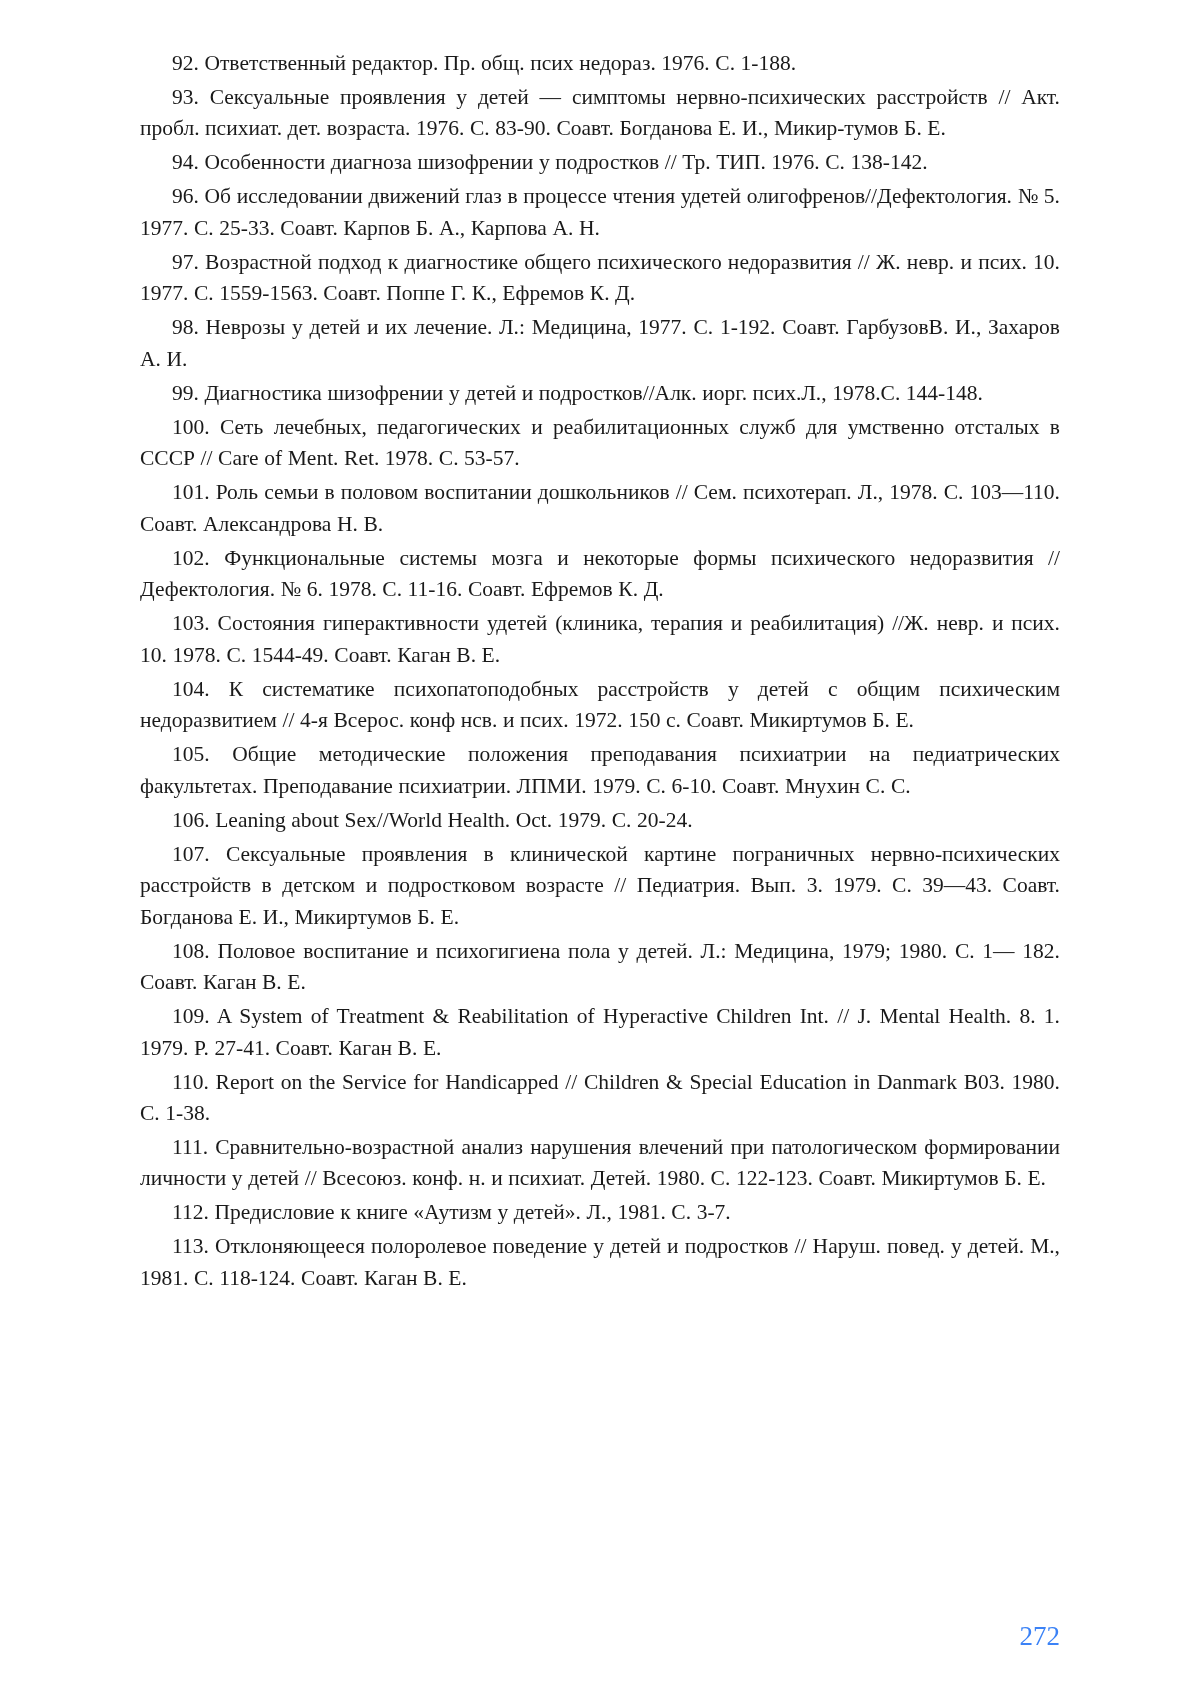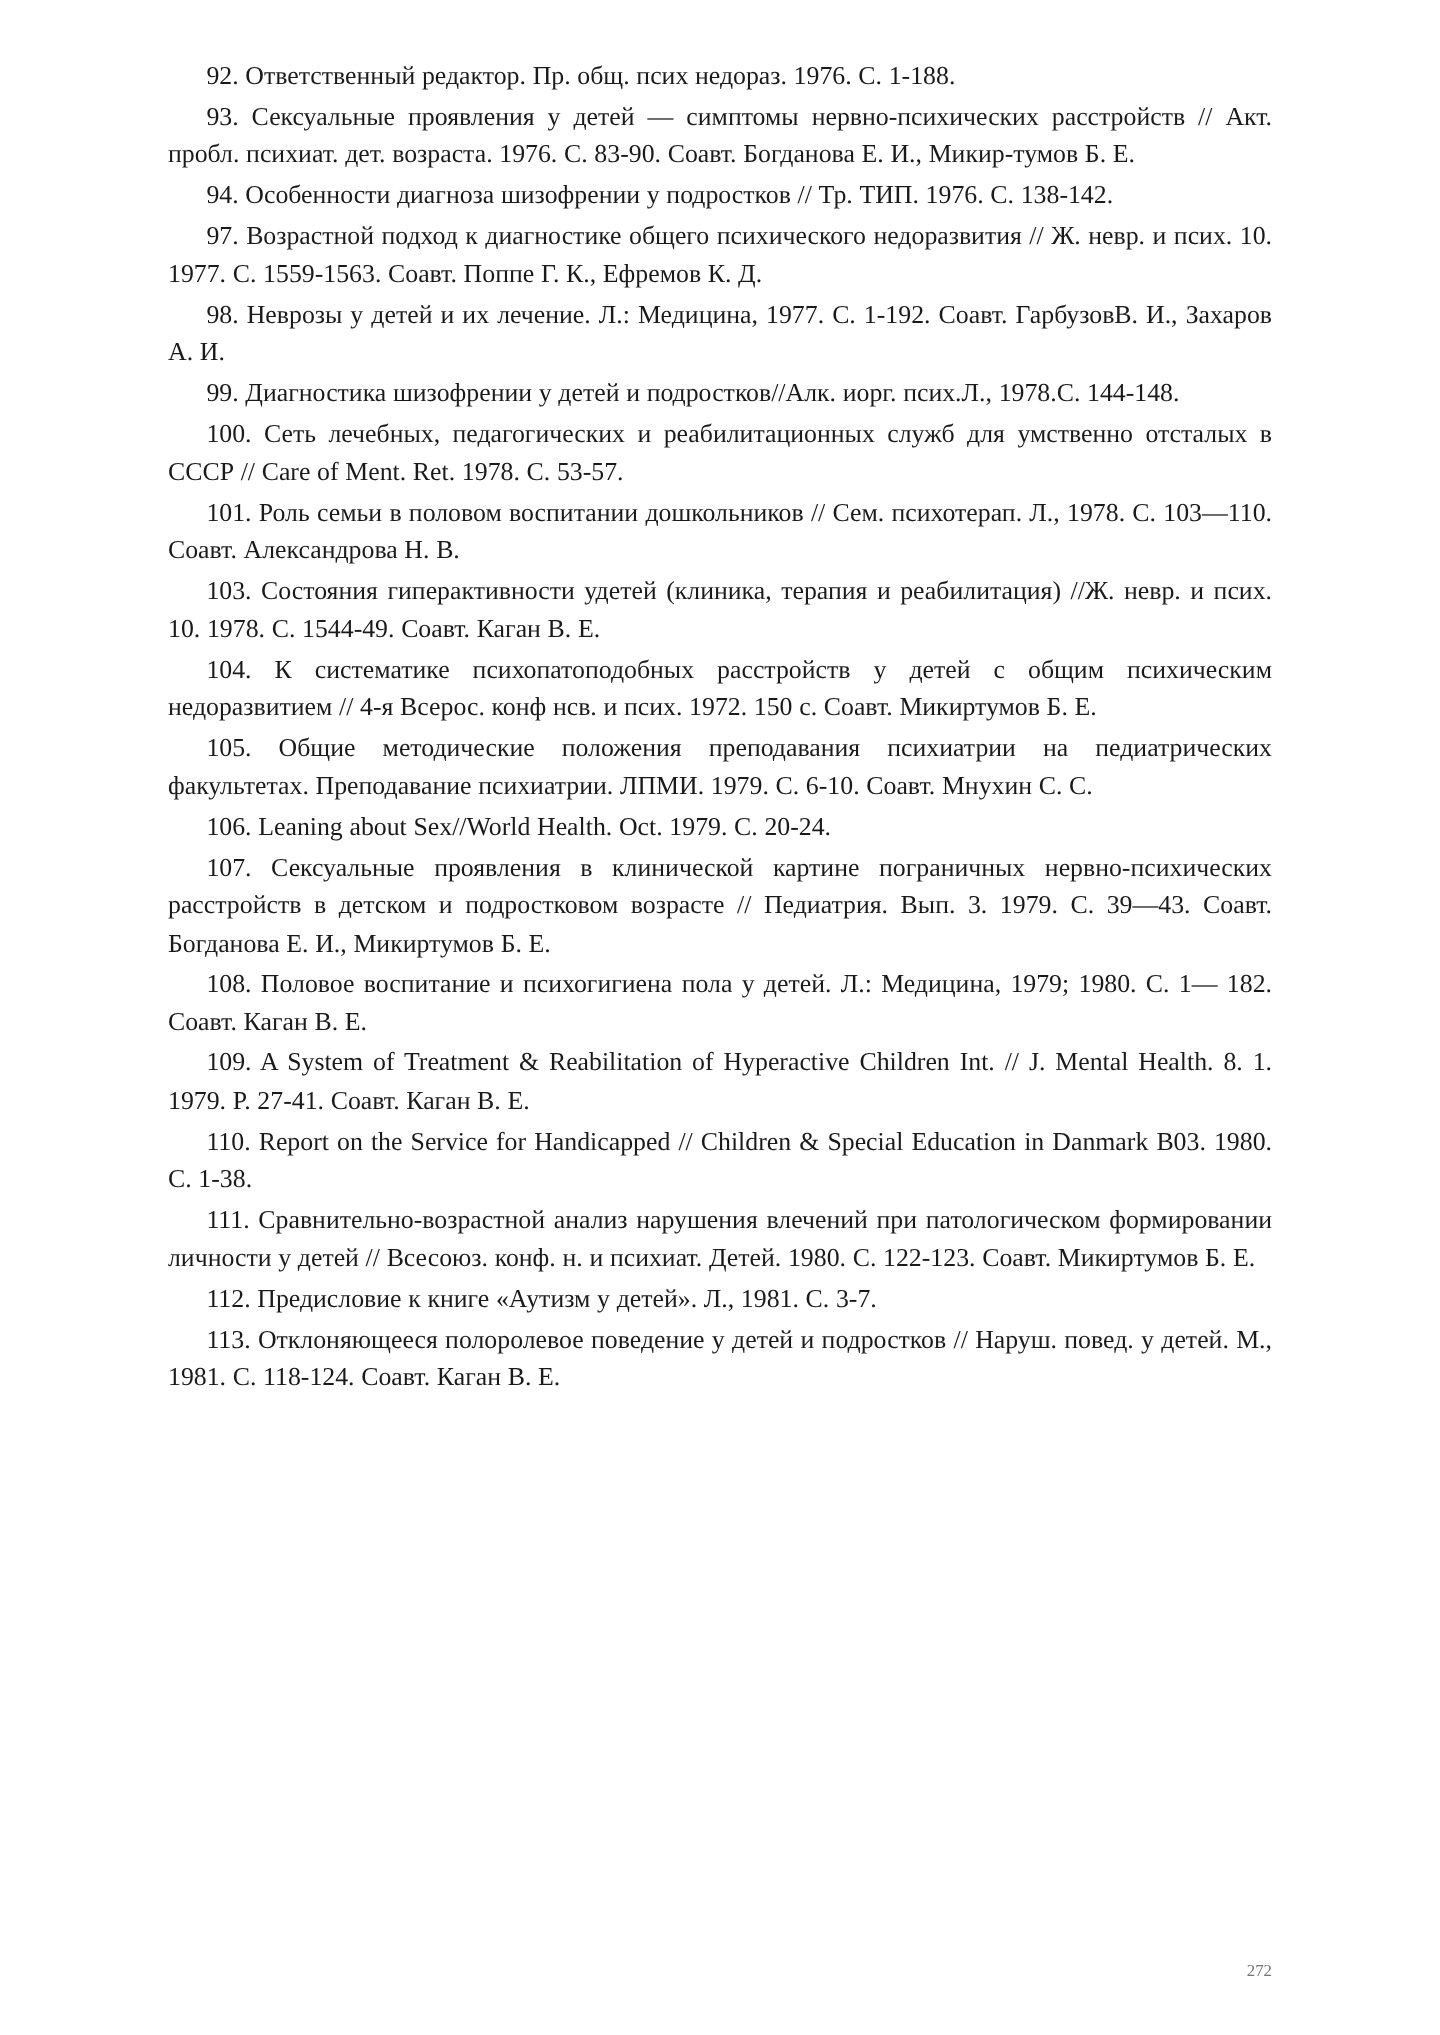--- a/index.html
+++ b/index.html
@@ -32,38 +32,40 @@
     word-spacing: 0.2px;
     hyphens: manual;
   }
   .entry.nojust {
     text-align: left;
   }
   .page-number {
     position: absolute;
     right: 140px;
     bottom: 44px;
-    font-size: 14px;
+    font-size: 27px;
     font-family: "Liberation Serif", serif;
-    color: #737373;
+    color: #3b82f6;
   }
 </style>
 </head>
 <body>
 
 <div class="page">
   <div class="entries" id="entries">
       <p class="entry nojust">92. Ответственный редактор. Пр. общ. псих недораз. 1976. С. 1-188.</p>
       <p class="entry">93. Сексуальные проявления у детей — симптомы нервно-психических расстройств // Акт. пробл. психиат. дет. возраста. 1976. С. 83-90. Соавт. Богданова Е. И., Микир-тумов Б. Е.</p>
       <p class="entry nojust">94. Особенности диагноза шизофрении у подростков // Тр. ТИП. 1976. С. 138-142.</p>
+      <p class="entry">96. Об исследовании движений глаз в процессе чтения удетей олигофренов//Дефектология. № 5. 1977. С. 25-33. Соавт. Карпов Б. А., Карпова А. Н.</p>
       <p class="entry">97. Возрастной подход к диагностике общего психического недоразвития // Ж. невр. и псих. 10. 1977. С. 1559-1563. Соавт. Поппе Г. К., Ефремов К. Д.</p>
       <p class="entry">98. Неврозы у детей и их лечение. Л.: Медицина, 1977. С. 1-192. Соавт. ГарбузовВ. И., Захаров А. И.</p>
       <p class="entry">99. Диагностика шизофрении у детей и подростков//Алк. иорг. псих.Л., 1978.С. 144-148.</p>
       <p class="entry">100. Сеть лечебных, педагогических и реабилитационных служб для умственно отсталых в СССР // Care of Ment. Ret. 1978. С. 53-57.</p>
       <p class="entry">101. Роль семьи в половом воспитании дошкольников // Сем. психотерап. Л., 1978. С. 103—110. Соавт. Александрова Н. В.</p>
+      <p class="entry">102. Функциональные системы мозга и некоторые формы психического недоразвития //Дефектология. № 6. 1978. С. 11-16. Соавт. Ефремов К. Д.</p>
       <p class="entry">103. Состояния гиперактивности удетей (клиника, терапия и реабилитация) //Ж. невр. и псих. 10. 1978. С. 1544-49. Соавт. Каган В. Е.</p>
       <p class="entry">104. К систематике психопатоподобных расстройств у детей с общим психическим недоразвитием // 4-я Всерос. конф нсв. и псих. 1972. 150 с. Соавт. Микиртумов Б. Е.</p>
       <p class="entry">105. Общие методические положения преподавания психиатрии на педиатрических факультетах. Преподавание психиатрии. ЛПМИ. 1979. С. 6-10. Соавт. Мнухин С. С.</p>
       <p class="entry nojust">106. Leaning about Sex//World Health. Oct. 1979. С. 20-24.</p>
       <p class="entry">107. Сексуальные проявления в клинической картине пограничных нервно-психических расстройств в детском и подростковом возрасте // Педиатрия. Вып. 3. 1979. С. 39—43. Соавт. Богданова Е. И., Микиртумов Б. Е.</p>
       <p class="entry">108. Половое воспитание и психогигиена пола у детей. Л.: Медицина, 1979; 1980. С. 1— 182. Соавт. Каган В. Е.</p>
       <p class="entry">109. A System of Treatment &amp; Reabilitation of Hyperactive Children Int. // J. Mental Health. 8. 1. 1979. P. 27-41. Соавт. Каган В. Е.</p>
       <p class="entry">110. Report on the Service for Handicapped // Children &amp; Special Education in Danmark B03. 1980. С. 1-38.</p>
       <p class="entry">111. Сравнительно-возрастной анализ нарушения влечений при патологическом формировании личности у детей // Всесоюз. конф. н. и психиат. Детей. 1980. С. 122-123. Соавт. Микиртумов Б. Е.</p>
       <p class="entry nojust">112. Предисловие к книге «Аутизм у детей». Л., 1981. С. 3-7.</p>

